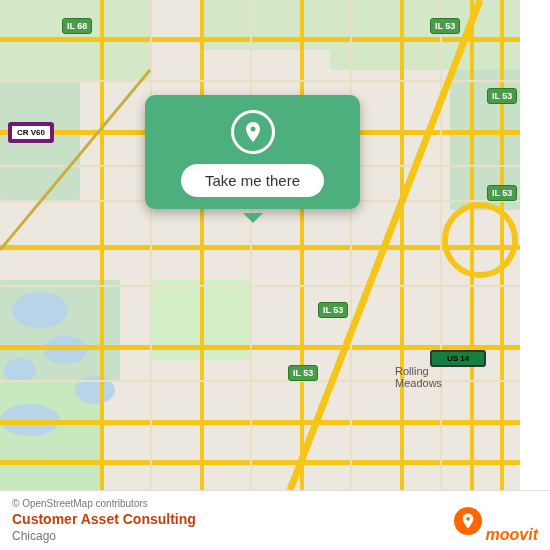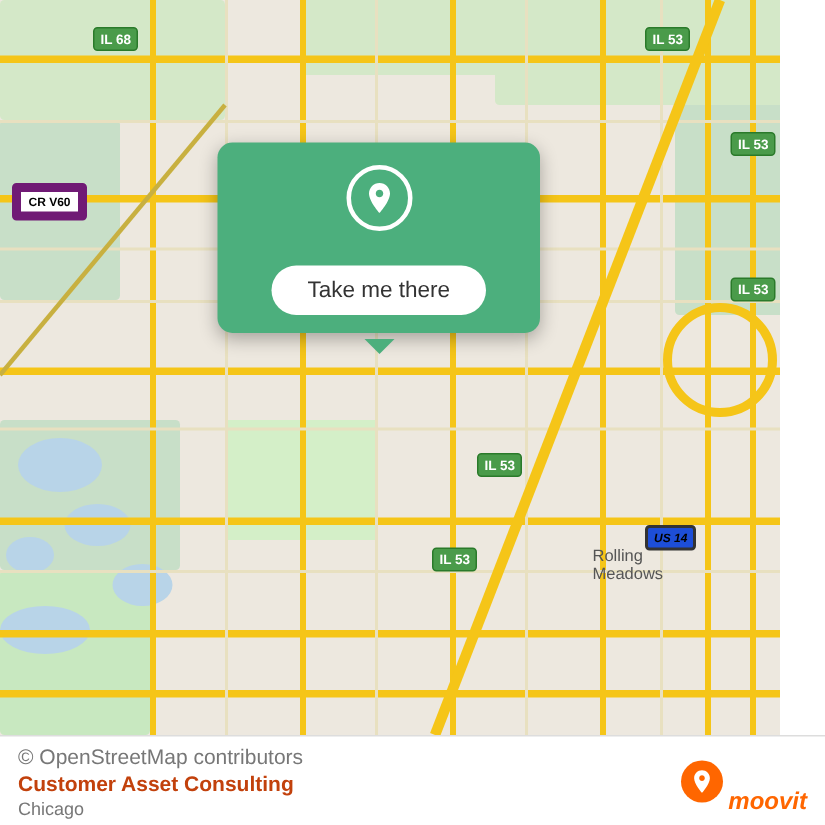--- a/index.html
+++ b/index.html
@@ -27,56 +27,54 @@
       color: white;
       font-size: 9px;
       font-weight: bold;
       padding: 2px 4px;
       border-radius: 3px;
       border: 1px solid #2a7a2a;
     }
 
     .route-badge-us {
       position: absolute;
-      background-color: #1d4ed8;
+      background-color: #15803d;
       color: black;
       font-size: 8px;
       font-weight: bold;
-      padding: 2px 4px;
+      padding: 2px 15px;
       border-radius: 3px;
       border: 2px solid #333;
-      font-style: italic;
     }
 
     .route-badge-cr {
       position: absolute;
       background-color: white;
       color: black;
       font-size: 8px;
       font-weight: bold;
       padding: 2px 5px;
       border-radius: 3px;
-      border: 6px solid #701a75;
+      border: 4px solid #701a75;
     }
 
     
     #popup-card {
       position: absolute;
       top: 95px;
       left: 145px;
       width: 215px;
       background-color: #4caf7d;
       border-radius: 10px;
       padding: 15px 12px 12px;
       display: flex;
       flex-direction: column;
       align-items: center;
       box-shadow: 0 4px 12px rgba(0,0,0,0.3);
       z-index: 10;
-      gap: 13px;
     }
 
     #popup-card::after {
       content: '';
       position: absolute;
       bottom: -14px;
       left: 50%;
       transform: translateX(-50%);
       border: 10px solid transparent;
       border-top-color: #4caf7d;
@@ -118,21 +116,21 @@
       height: 60px;
       background: white;
       border-top: 1px solid #ddd;
       display: flex;
       align-items: center;
       justify-content: space-between;
       padding: 0 12px;
     }
 
     #attribution {
-      font-size: 14px;
+      font-size: 10px;
       color: #777;
     }
 
     #location-name {
       font-size: 14px;
       font-weight: bold;
       color: #222;
     }
 
     #location-city {

